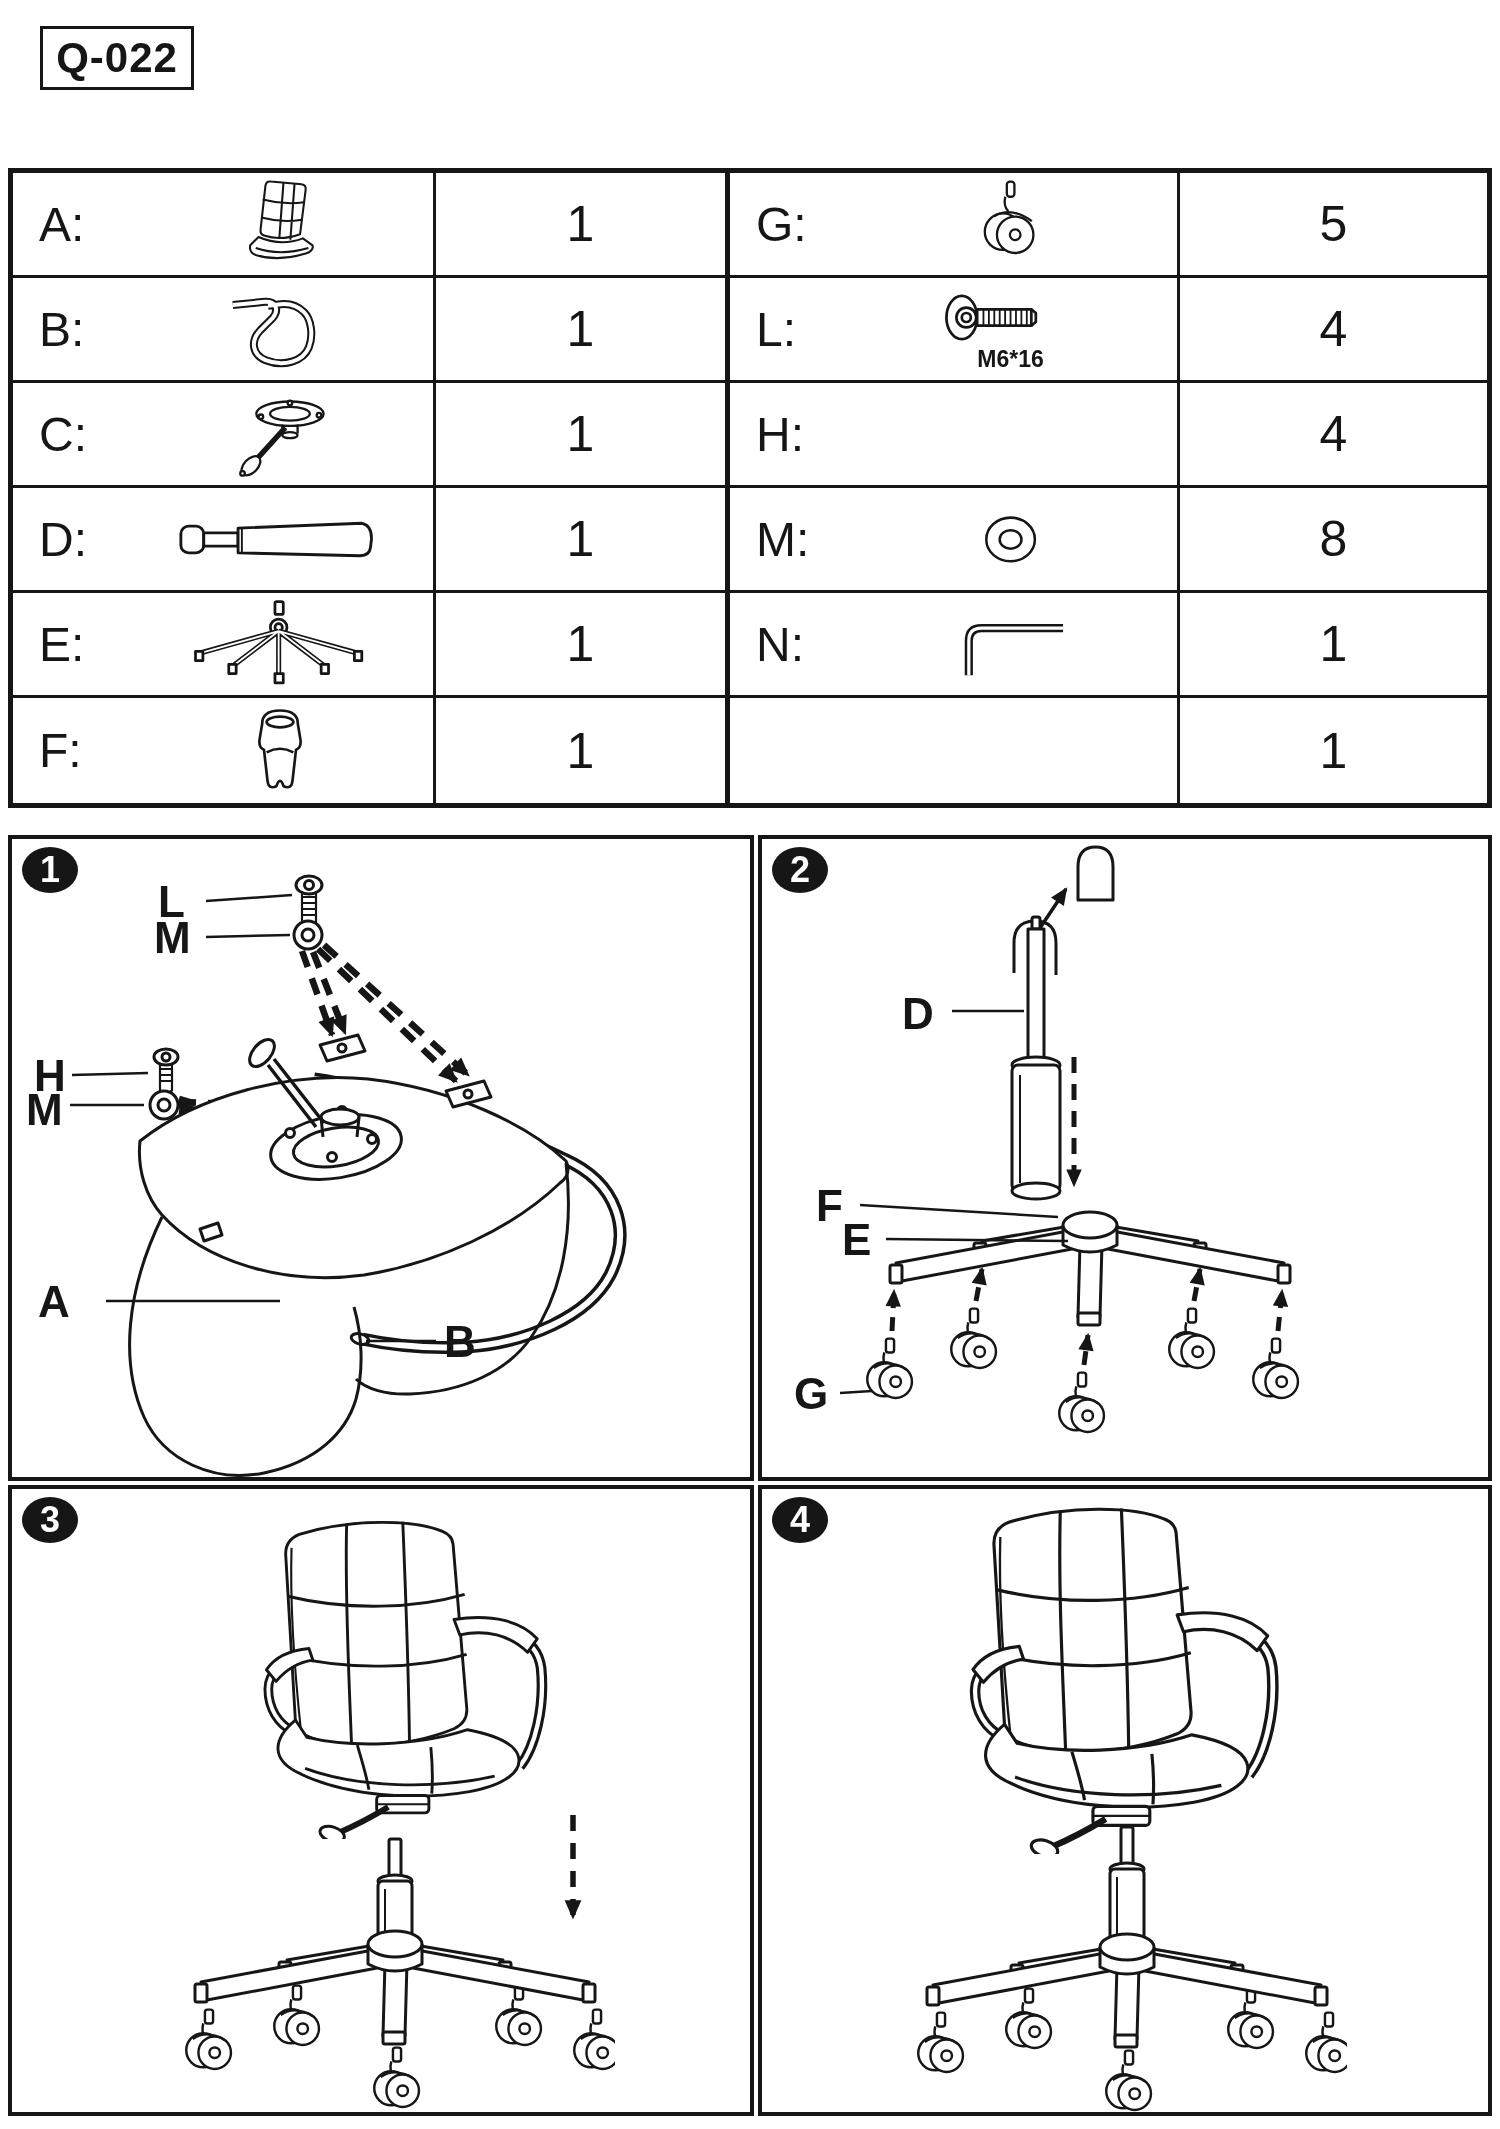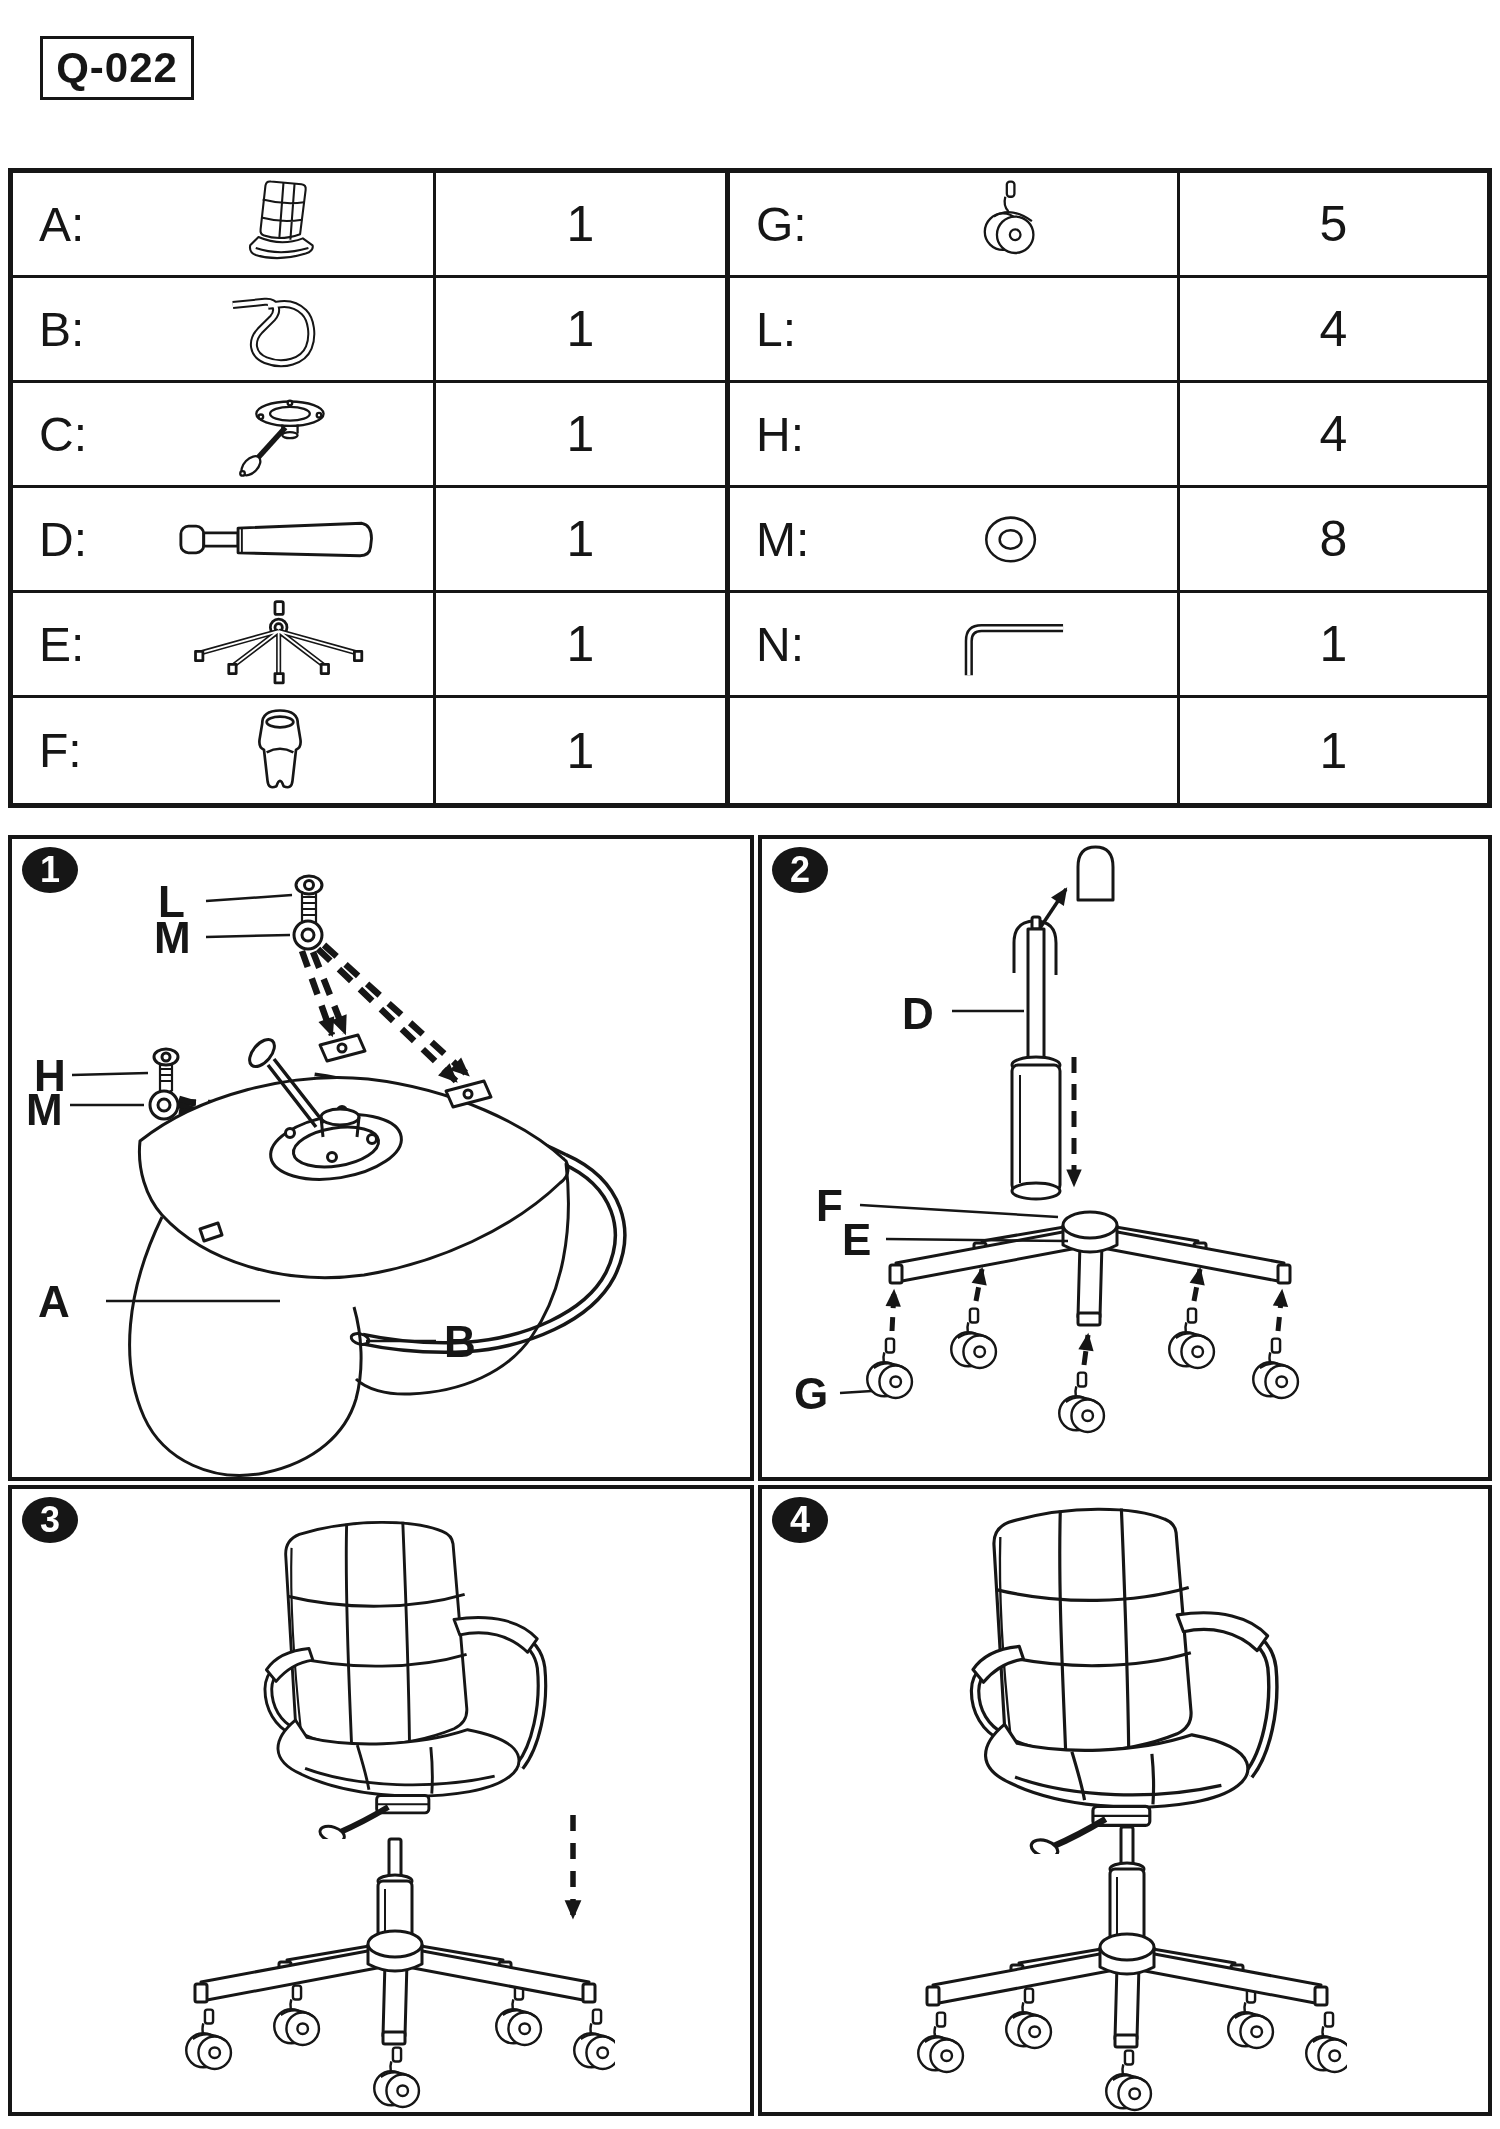--- a/index.html
+++ b/index.html
@@ -2,21 +2,21 @@
 <html><head>
 <meta charset="utf-8">
 <style>
   html,body{margin:0;padding:0;background:#ffffff;}
   #page{
     position:relative;width:1500px;height:2129px;background:#ffffff;
     font-family:"Liberation Sans",sans-serif;color:#161616;overflow:hidden;
   }
   
   #model-box{
-    position:absolute;left:40px;top:36px;width:148px;height:58px;
+    position:absolute;left:40px;top:26px;width:148px;height:58px;
     border:3px solid #161616;display:flex;align-items:center;justify-content:center;
     font-size:42px;font-weight:700;letter-spacing:1px;
   }
   
   #parts-table{
     position:absolute;left:8px;top:168px;width:1484px;height:640px;
     border:5px solid #161616;box-sizing:border-box;
     display:grid;grid-template-columns:423px 294px 450px 307px;grid-auto-rows:105px;
   }
   .cell{border-right:3px solid #161616;border-bottom:3px solid #161616;
@@ -163,20 +163,33 @@
       <span class="icon-wrap">
         <svg width="120" height="96" viewBox="0 0 150 120">
           <path d="M16,30 L56,26 C70,25 74,36 66,46 L50,62 C38,75 40,92 57,99 C80,108 104,100 111,83 C117,68 114,48 105,39 C97,31 86,28 76,29 L60,31" fill="none" stroke="#161616" stroke-width="10" stroke-linecap="butt"></path>
           <path d="M16,30 L56,26 C70,25 74,36 66,46 L50,62 C38,75 40,92 57,99 C80,108 104,100 111,83 C117,68 114,48 105,39 C97,31 86,28 76,29 L60,31" fill="none" stroke="#ffffff" stroke-width="5" stroke-linecap="butt"></path>
         </svg>
       </span>
     </div>
     <div class="cell qty divider-right">1</div>
     <div class="cell">
       <span class="part-letter">L:</span>
+      <span class="icon-wrap">
+        <svg width="150" height="65" viewBox="0 0 165 72">
+            <g class="lnf" stroke-width="3">
+          <ellipse cx="28" cy="36" rx="17" ry="24"></ellipse>
+              <circle cx="33" cy="36" r="11"></circle>
+              <circle cx="33" cy="36" r="5"></circle>
+          <rect x="45" y="27" width="60" height="18"></rect>
+          <path d="M52,27 L52,45 M58,27 L58,45 M64,27 L64,45 M70,27 L70,45 M76,27 L76,45 M82,27 L82,45 M88,27 L88,45 M94,27 L94,45 M100,27 L100,45" fill="none" stroke-width="2"></path>
+          <path d="M105,27 L110,31 L110,41 L105,45" fill="none"></path>
+        </g>
+          </svg>
+        <span class="screw-note">M6*16</span>
+      </span>
     </div>
     <div class="cell qty lastcol">4</div>
 
     <div class="cell">
       <span class="part-letter">C:</span>
       <span class="icon-wrap">
         <svg width="130" height="96" viewBox="0 0 170 125">
             <g class="lnf" stroke-width="3">
           <ellipse cx="98" cy="36" rx="44" ry="16"></ellipse>
               <ellipse cx="98" cy="36" rx="26" ry="9"></ellipse>

